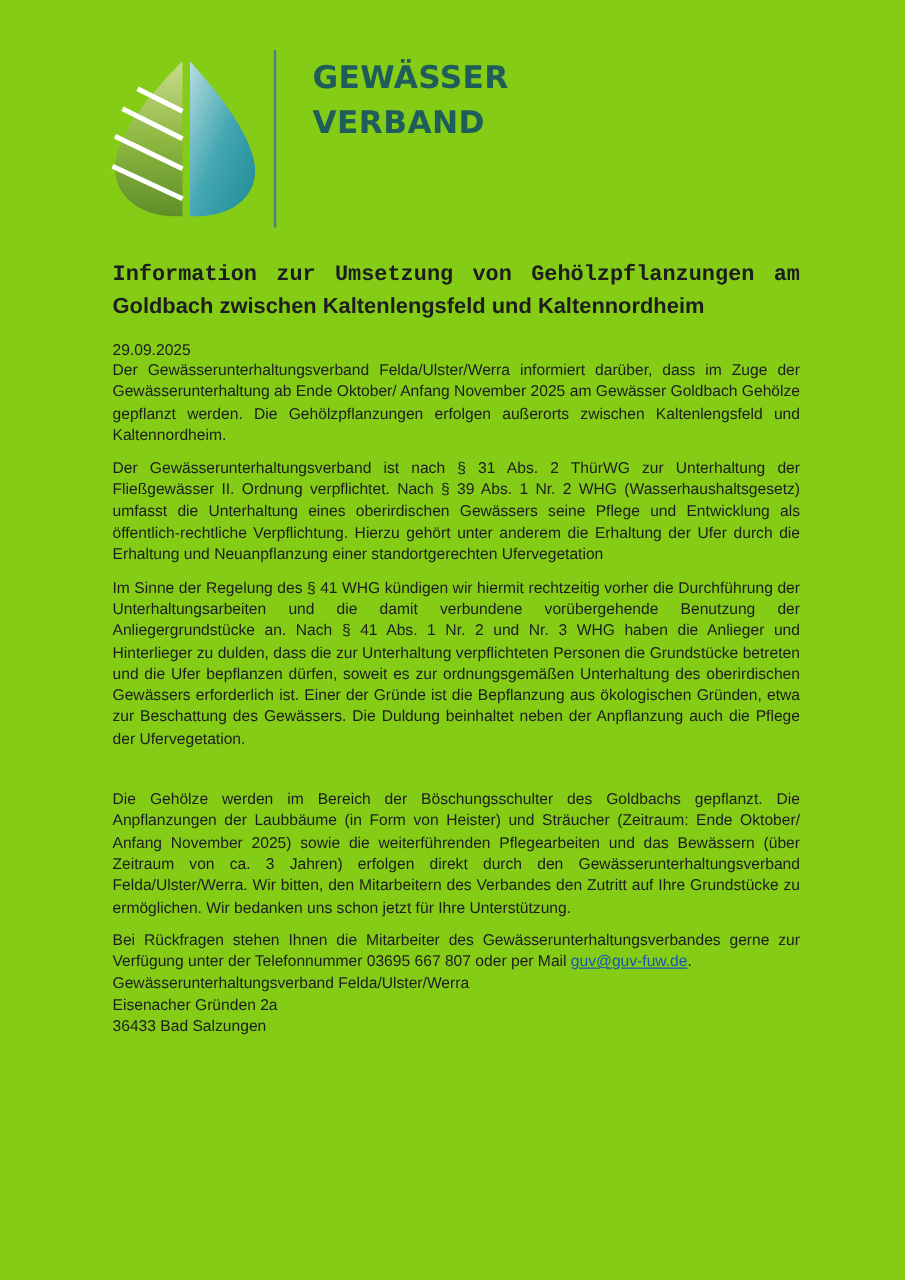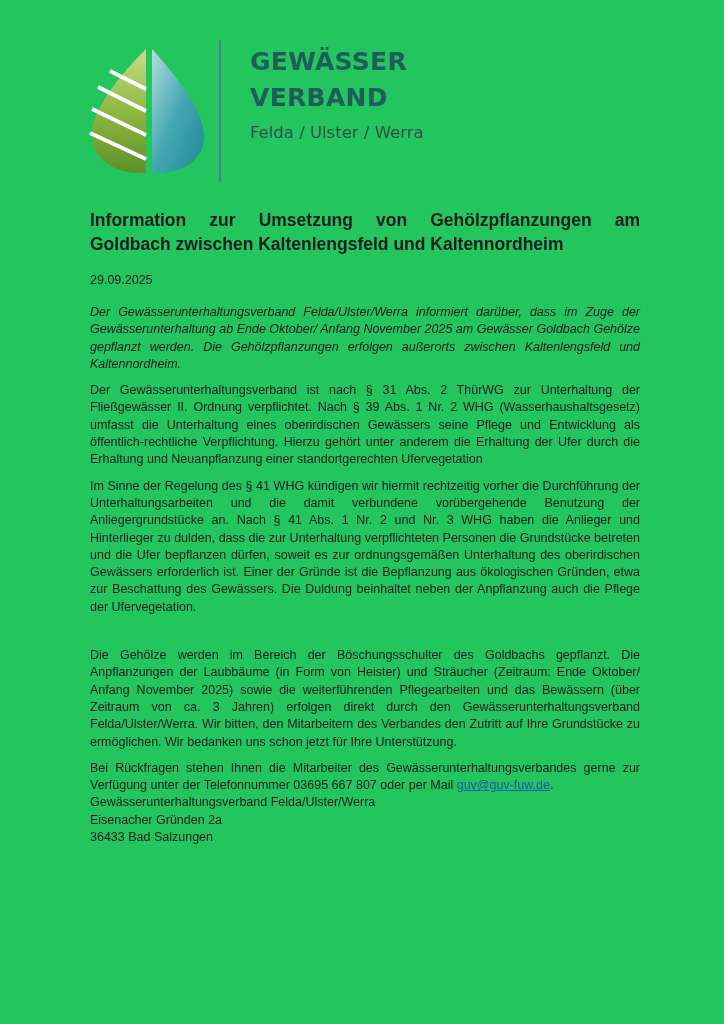--- a/index.html
+++ b/index.html
@@ -1,31 +1,31 @@
 <!DOCTYPE html>
 <html><head>
 <meta charset="utf-8">
 <style>
   html, body { margin: 0; padding: 0; background: #ffffff; }
   body { width: 724px; height: 1024px; position: relative; overflow: hidden; }
-  .page { position: absolute; left: 0; top: 0; width: 724px; height: 1024px; background: #22c55e; }
+  .page { position: absolute; left: 0; top: 0; width: 724px; height: 1024px; background: #84cc16; }
 
   .logo { position: absolute; left: 88px; top: 40px; width: 420px; height: 145px; }
   .logo-mark { position: absolute; left: 0; top: 5px; width: 135px; height: 130px; }
   .logo-divider { position: absolute; left: 131px; top: 0; width: 2px; height: 142px; background: #4f7f80; }
   .logo-text { position: absolute; left: 162px; top: 4px; }
   .logo-line { font-family: "DejaVu Sans", sans-serif; font-weight: bold; color: #1f5d5a; font-size: 25px; line-height: 36px; letter-spacing: 0.3px; white-space: nowrap; }
   .logo-sub { font-family: "DejaVu Sans", sans-serif; color: #2f4f4f; font-size: 16.5px; line-height: 22px; margin-top: 6px; white-space: nowrap; }
 
   .content { position: absolute; left: 90px; top: 208px; width: 550px; font-family: "Liberation Sans", sans-serif; color: #1d1d1d; }
   .headline { font-weight: bold; font-size: 17.5px; line-height: 24px; text-align: justify; text-align-last: left; margin: 0; }
-  .headline .l1 { display: block; text-align: justify; text-align-last: justify; }
+  .headline .l1 { display: block; text-align: justify; text-align-last: justify; font-family: Liberation Mono, monospace; }
   .date { font-size: 12.5px; margin-top: 16px; line-height: 16px; }
   .para { font-size: 12.5px; line-height: 17.3px; text-align: justify; margin: 0; }
-  .p1 { margin-top: 16px; font-style: italic; }
+  .p1 { margin-top: 0; }
   .p2 { margin-top: 9px; }
   .p3 { margin-top: 9px; }
   .p4 { margin-top: 31px; }
   .p5 { margin-top: 9px; }
   .addr { font-size: 12.5px; line-height: 17.3px; }
   .mail { color: #1a56b0; text-decoration: underline; }
 </style>
 </head>
 <body>
 
@@ -54,21 +54,20 @@
         <line x1="58" y1="90" x2="4" y2="64"></line>
         <line x1="58" y1="114" x2="2" y2="88"></line>
       </g>
 
       <path d="M64 4 C80 22 112 58 116 88 C118 112 98 128 70 128 L64 128 Z" fill="url(#dropG)"></path>
     </svg>
     <div class="logo-divider"></div>
     <div class="logo-text">
       <div class="logo-line">GEWÄSSER</div>
       <div class="logo-line">VERBAND</div>
-      <div class="logo-sub">Felda / Ulster / Werra</div>
     </div>
   </div>
 
   <div class="content">
     <h1 class="headline">
       <span class="l1">Information zur Umsetzung von Gehölzpflanzungen am</span>
       <span>Goldbach zwischen Kaltenlengsfeld und Kaltennordheim</span>
     </h1>
     <div class="date">29.09.2025</div>
 

